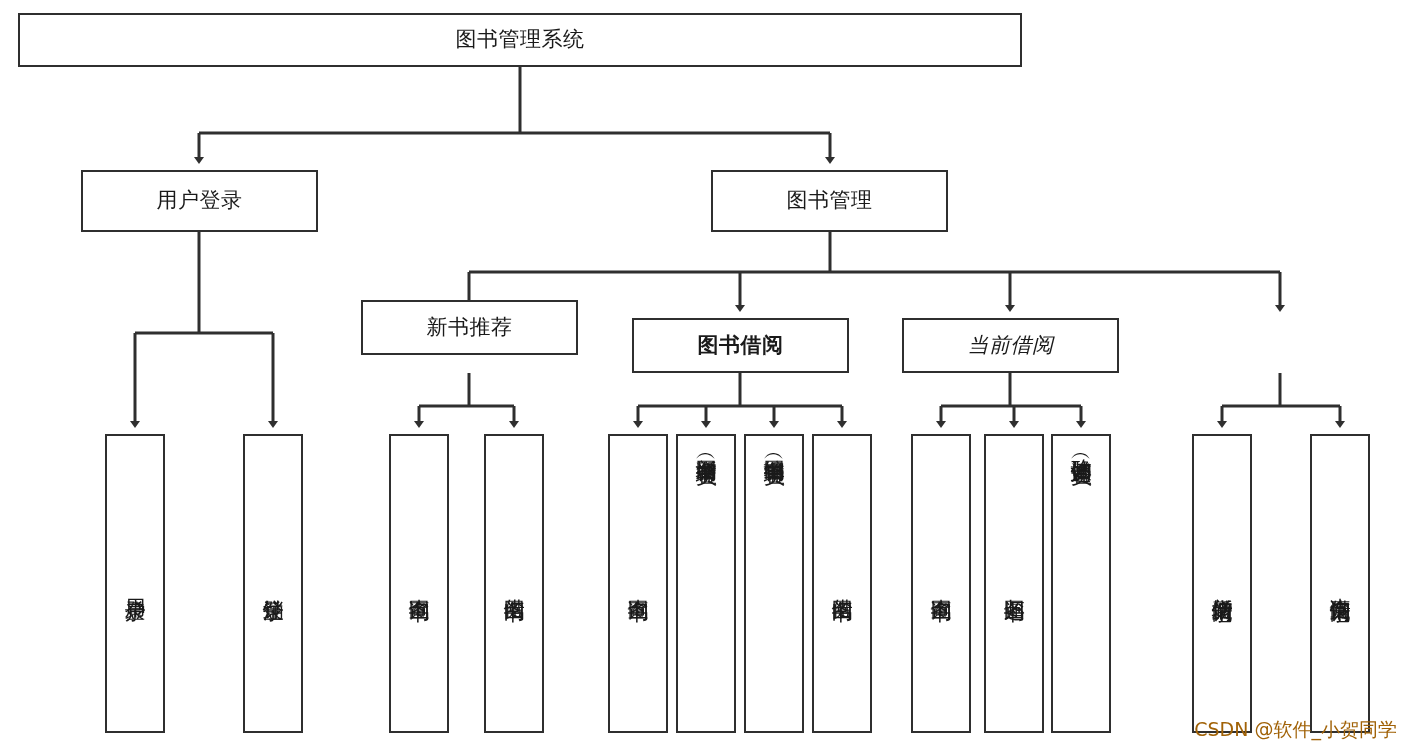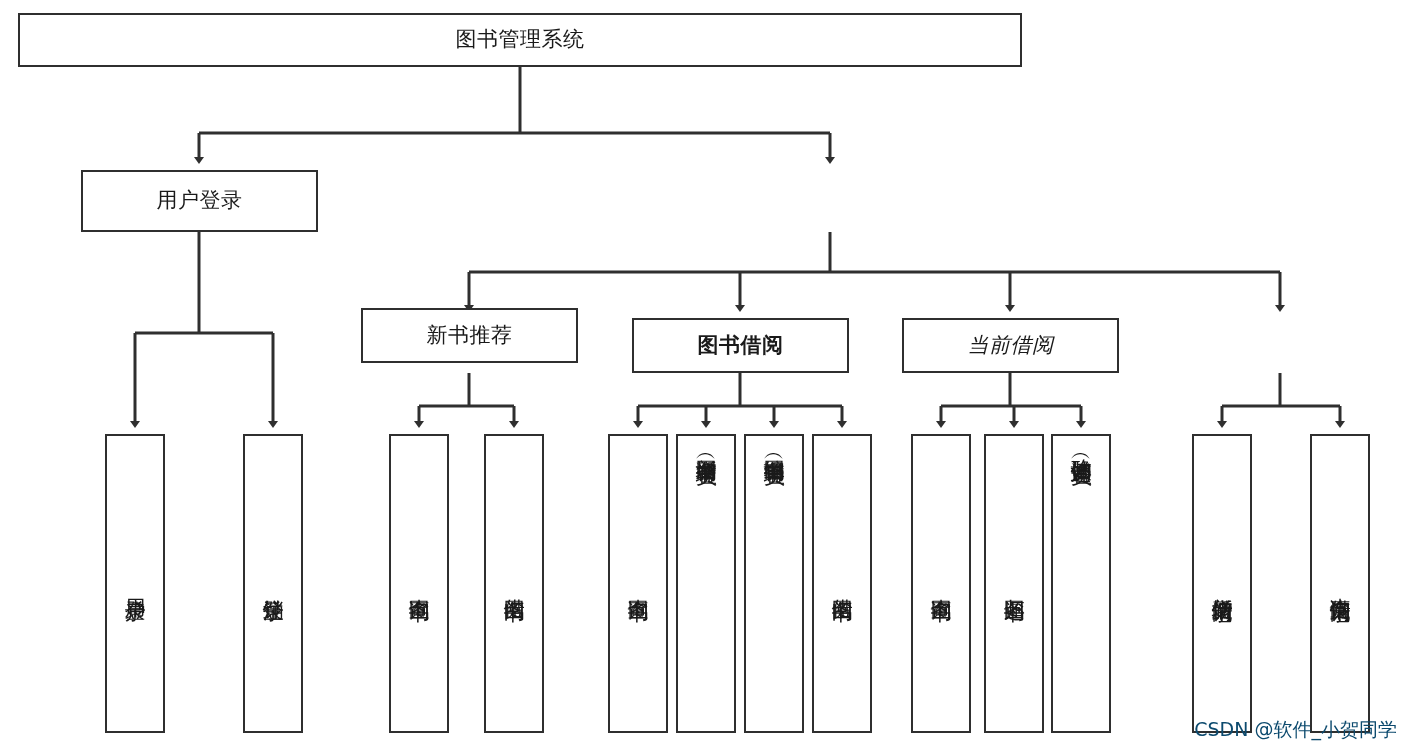--- a/index.html
+++ b/index.html
@@ -58,21 +58,21 @@
   }
   .node-box.vert.centered {
     align-items: center;
     padding-top: 0;
   }
   #watermark {
     position: absolute;
     right: 8px;
     bottom: 4px;
     font-size: 19px;
-    color: #0c4a6e;
+    color: #a16207;
     white-space: nowrap;
     pointer-events: none;
   }
 </style>
 </head>
 <body>
 
 <div id="diagram-root">
 
   <svg id="connectors" viewBox="0 0 1405 747" xmlns="http://www.w3.org/2000/svg">
@@ -125,22 +125,25 @@
     </g>
   </svg>
 
   <div class="node-box horiz" style="left:18px; top:13px; width:1004px; height:54px;">
     <span class="node-label">图书管理系统</span>
   </div>
 
   <div class="node-box horiz" style="left:81px; top:170px; width:237px; height:62px;">
     <span class="node-label">用户登录</span>
   </div>
+  <div class="node-box horiz" style="left:711px; top:170px; width:237px; height:62px;">
+    <span class="node-label">图书管理</span>
+  </div>
 
-  <div class="node-box horiz" style="left:361px; top:308px; width:217px; height:55px;">
+  <div class="node-box horiz" style="left:361px; top:300px; width:217px; height:55px;">
     <span class="node-label">新书推荐</span>
   </div>
   <div class="node-box horiz" style="left:632px; top:318px; width:217px; height:55px;font-weight:bold;">
     <span class="node-label">图书借阅</span>
   </div>
   <div class="node-box horiz" style="left:902px; top:318px; width:217px; height:55px;font-style:italic;">
     <span class="node-label">当前借阅</span>
   </div>
 
   <div class="node-box vert centered" style="left:105px; top:434px; width:60px; height:299px;">

